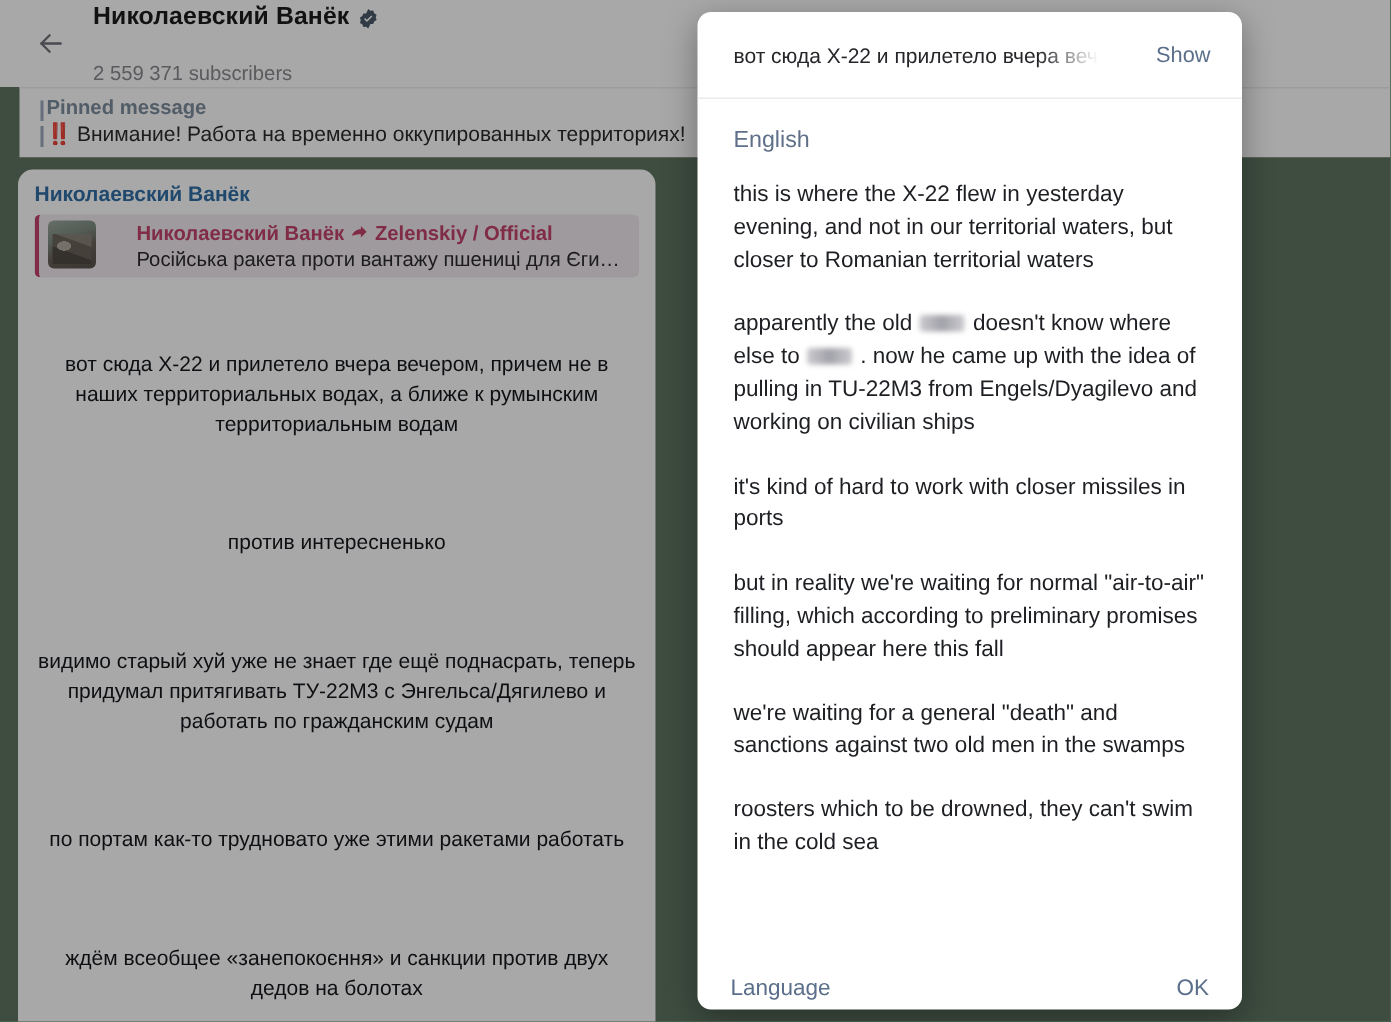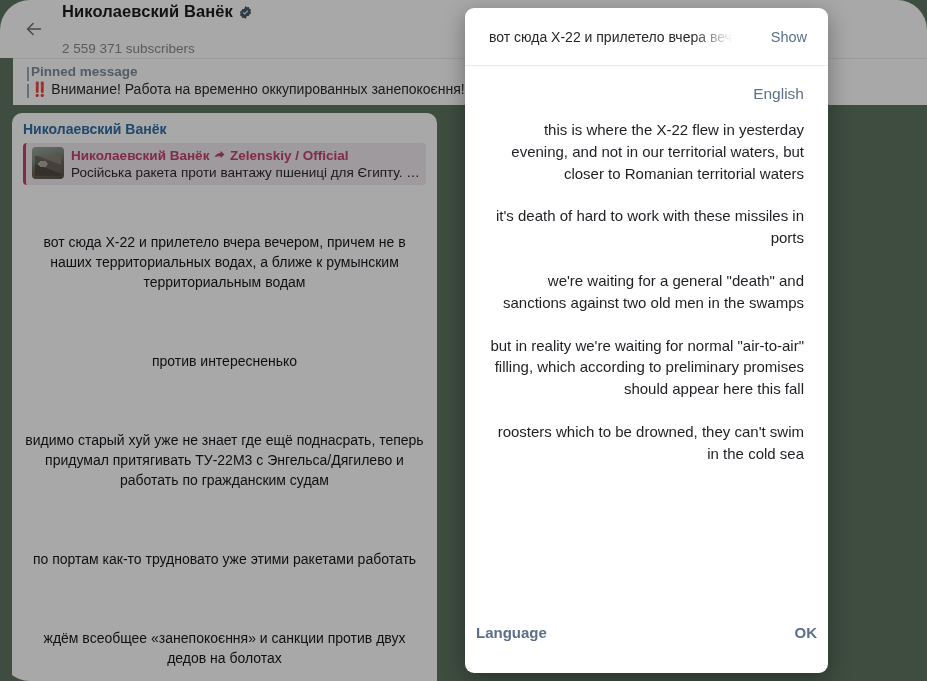--- a/index.html
+++ b/index.html
@@ -14,21 +14,20 @@
     background: #5f7661;
     position: relative;
   }
 
   
   #app {
     position: absolute;
     inset: 0;
     background: #5f7661;
     overflow: hidden;
-    border-radius: 30px;
   }
 
   
   #chat-header {
     position: absolute;
     top: 0; left: 0; right: 0;
     height: 58px;
     background: #ffffff;
     display: flex;
     align-items: center;
@@ -129,20 +128,21 @@
   }
   
   .fwd-quote {
     display: flex;
     background: #f2eaee;
     border-left: 3px solid #c2436d;
     border-radius: 4px;
     padding: 4px 6px 4px 6px;
     margin-bottom: 7px;
     overflow: hidden;
+    gap: 20px;
   }
   .fwd-thumb {
     flex: 0 0 auto;
     width: 32px; height: 32px;
     border-radius: 4px;
     margin-right: 7px;
     background:
       linear-gradient(160deg, #9aa79c 0%, #7e8c82 35%, #6b6258 60%, #55504a 100%);
     position: relative;
     overflow: hidden;
@@ -240,21 +240,20 @@
     color: #5b6f8b;
     cursor: pointer;
     padding: 4px 2px;
     margin-left: 21px;
   }
   #dialog-body {
     flex: 1 1 auto;
     padding: 17px 24px 6px 24px;
     box-sizing: border-box;
     overflow: hidden;
-    text-align: right;
   }
   #lang-heading {
     font-size: 15.5px;
     color: #5f7088;
     line-height: 22px;
     margin-bottom: 14px;
   }
   .tr-para {
     font-size: 15px;
     line-height: 21.8px;
@@ -268,25 +267,24 @@
     vertical-align: -1px;
     border-radius: 2px;
     background: linear-gradient(to right, rgba(160,160,168,.55), rgba(130,130,140,.75), rgba(160,160,168,.55));
     filter: blur(1.6px);
     margin: 0 1px;
   }
   #dialog-foot {
     flex: 0 0 auto;
     height: 55px;
     display: flex;
-    align-items: flex-start;
+    align-items: flex-end;
     justify-content: space-between;
-    padding: 0 9px;
-    box-sizing: border-box;
-    font-weight: bold;
+    padding: 0 20px;
+    box-sizing: border-box;
   }
   .dlg-action {
     font-size: 15px;
     color: #5b6f8b;
     cursor: pointer;
     padding: 6px 2px;
   }
 </style>
 </head>
 <body>
@@ -311,21 +309,21 @@
         </span>
       </div>
       <div class="chat-subtitle">2 559 371 subscribers</div>
     </div>
   </div>
 
   <div id="pinned-bar">
     <div class="pinned-label">Pinned message</div>
     <div class="pinned-text">
       <span class="bangs">‼️</span>
-      <span>Внимание! Работа на временно оккупированных занепокоєння!</span>
+      <span>Внимание! Работа на временно оккупированных территориях!</span>
       <span class="bangs">‼️</span>
       <span>отдела "НА НАХ</span>
     </div>
   </div>
 
   <div id="message-area">
 
     <div class="bubble" id="bubble-1">
       <div class="bubble-author">Николаевский Ванёк</div>
 
@@ -369,24 +367,31 @@
       <div id="dialog-source">вот сюда Х-22 и прилетело вчера вечером,</div>
     </div>
     <div id="show-btn">Show</div>
   </div>
 
   <div id="dialog-body">
     <div id="lang-heading">English</div>
 
     <p class="tr-para">this is where the X-22 flew in yesterday evening, and not in our territorial waters, but closer to Romanian territorial waters</p>
 
-
-    <p class="tr-para">it's death of hard to work with these missiles in ports</p>
+    <p class="tr-para">
+      <span>apparently the old</span>
+      <span class="redacted"></span>
+      <span>doesn't know where else to</span>
+      <span class="redacted"></span>
+      <span>. now he came up with the idea of pulling in TU-22M3 from Engels/Dyagilevo and working on civilian ships</span>
+    </p>
+
+    <p class="tr-para">it's kind of hard to work with closer missiles in ports</p>
+    <p class="tr-para">but in reality we're waiting for normal "air-to-air" filling, which according to preliminary promises should appear here this fall</p>
     <p class="tr-para">we're waiting for a general "death" and sanctions against two old men in the swamps</p>
-    <p class="tr-para">but in reality we're waiting for normal "air-to-air" filling, which according to preliminary promises should appear here this fall</p>
     <p class="tr-para">roosters which to be drowned, they can't swim in the cold sea</p>
   </div>
 
   <div id="dialog-foot">
     <div class="dlg-action">Language</div>
     <div class="dlg-action">OK</div>
   </div>
 
 </div>
 

